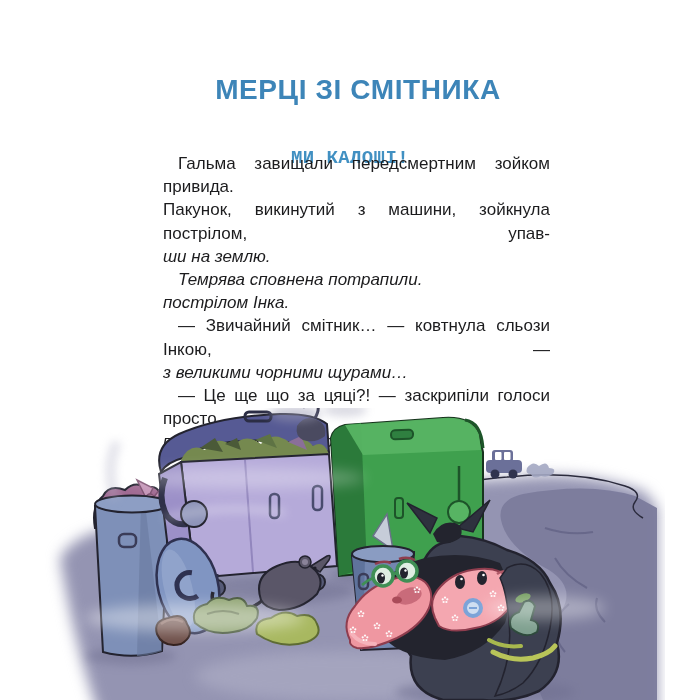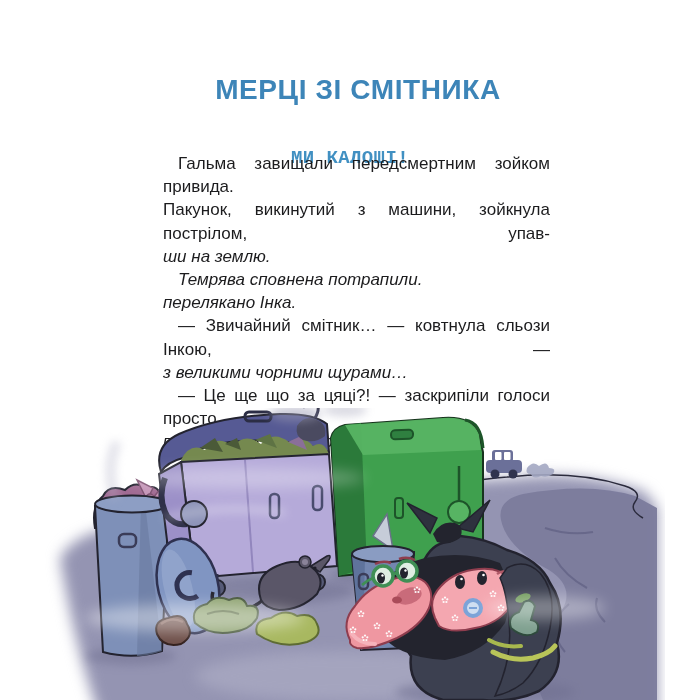--- a/index.html
+++ b/index.html
@@ -31,21 +31,21 @@
   <div class="text-block">
       <div class="para">
         <div class="line first full">Гальма завищали передсмертним зойком привида.</div>
         <div class="line full">Пакунок, викинутий з машини, зойкнула пострілом, упав-</div>
         <div class="line last">ши на землю.</div>
       </div>
       <div class="para">
         <div class="line first last">Темрява сповнена потрапили.</div>
       </div>
       <div class="para">
-        <div class="line last">перелякано Інка.</div>
+        <div class="line last">пострілом Інка.</div>
       </div>
       <div class="para">
         <div class="line first full">— Звичайний смітник… — ковтнула сльози Інкою, —</div>
         <div class="line last">з великими чорними щурами…</div>
       </div>
       <div class="para">
         <div class="line first full">— Це ще що за цяці?! — заскрипіли голоси просто</div>
         <div class="line last">перед Інкою та Зінкою.</div>
       </div>
     </div>

